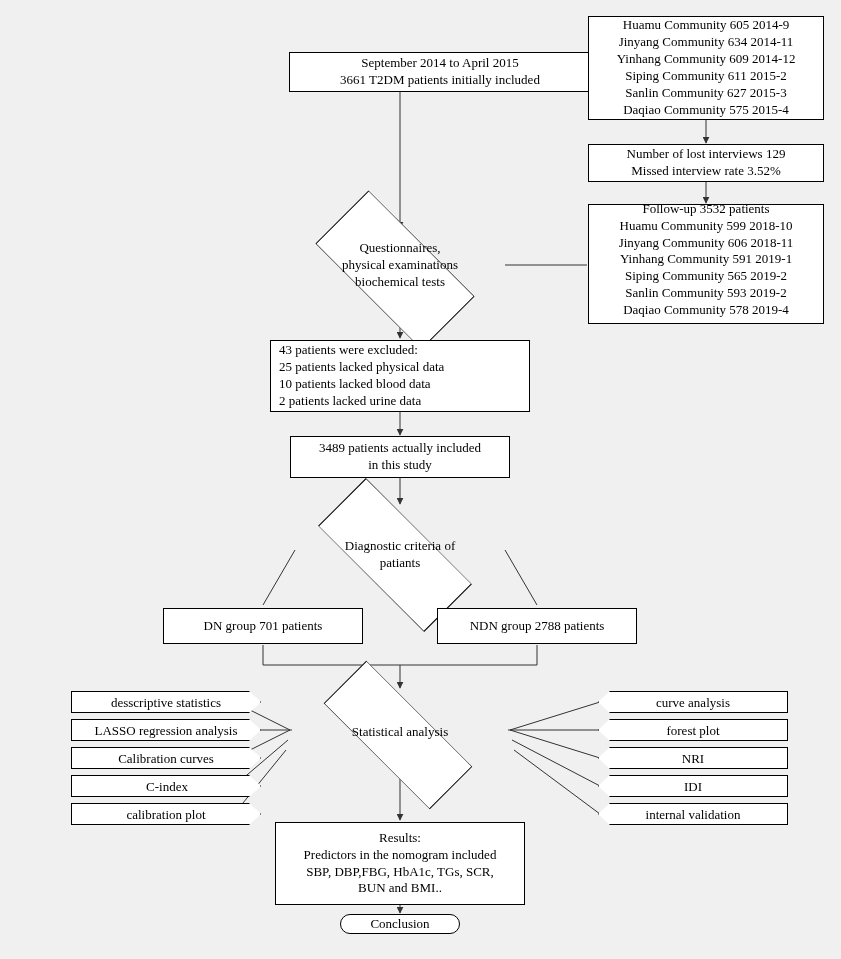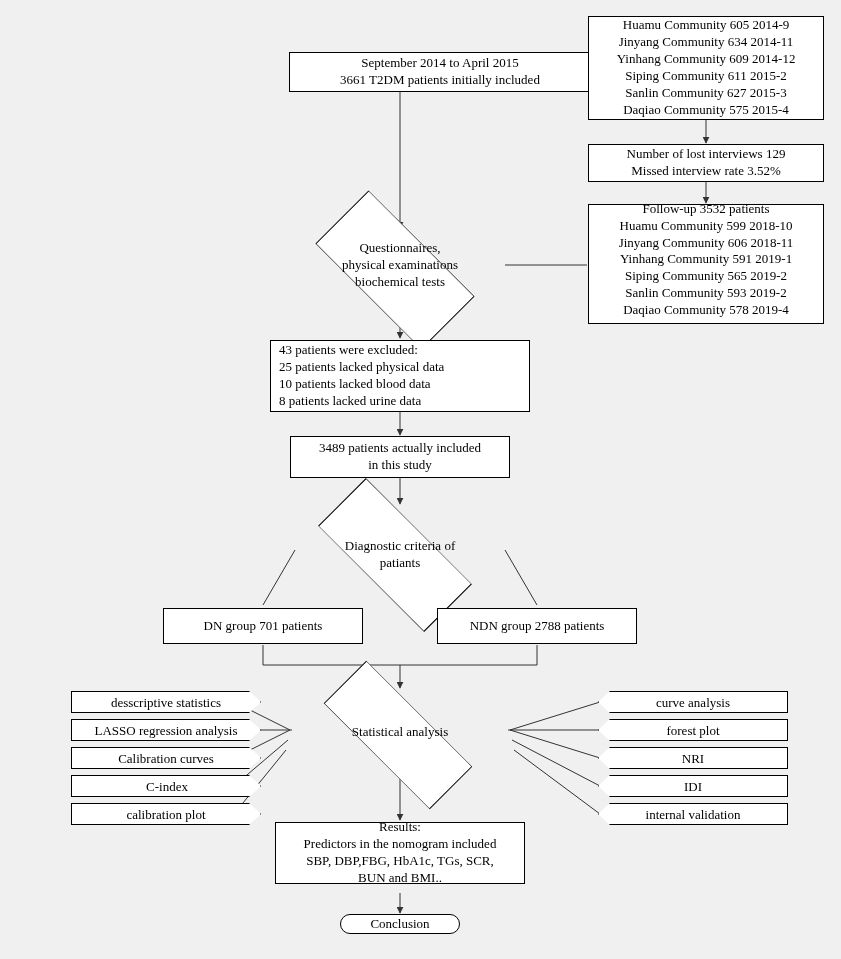--- a/index.html
+++ b/index.html
@@ -163,21 +163,21 @@
 <div class="diamond-text" style="left:300px; top:240px; width:200px;">
   <div>Questionnaires,</div>
   <div>physical examinations</div>
   <div>biochemical tests</div>
 </div>
 
 <div class="box box-left" style="left:270px; top:340px; width:260px; height:72px;">
   <div>43 patients were excluded:</div>
   <div>25 patients lacked physical data</div>
   <div>10 patients lacked blood data</div>
-  <div>8 patients lacked urine data</div>
+  <div>2 patients lacked urine data</div>
 </div>
 
 <div class="box" style="left:290px; top:436px; width:220px; height:42px;">
   <div>3489 patients actually included</div>
   <div>in this study</div>
 </div>
 
 <div class="diamond" style="left:320px; top:480px; width:150px; height:150px; transform: rotate(45deg) scaleY(0.45) scaleX(1);"></div>
 <div class="diamond-text" style="left:310px; top:538px; width:180px;">
   <div>Diagnostic criteria of</div>
@@ -222,21 +222,21 @@
 <div class="tag-left" style="left:598px; top:747px; width:190px; height:22px;">
   <span>NRI</span>
 </div>
 <div class="tag-left" style="left:598px; top:775px; width:190px; height:22px;">
   <span>IDI</span>
 </div>
 <div class="tag-left" style="left:598px; top:803px; width:190px; height:22px;">
   <span>internal validation</span>
 </div>
 
-<div class="box" style="left:275px; top:822px; width:250px; height:62px;">
+<div class="box" style="left:275px; top:822px; width:250px; height:83px;">
   <div>Results:</div>
   <div>Predictors in the nomogram included</div>
   <div>SBP, DBP,FBG, HbA1c, TGs, SCR,</div>
   <div>BUN and BMI..</div>
 </div>
 
 <div class="box" style="left:340px; top:914px; width:120px; height:20px;border-radius:11px;">
   <div>Conclusion</div>
 </div>
 

